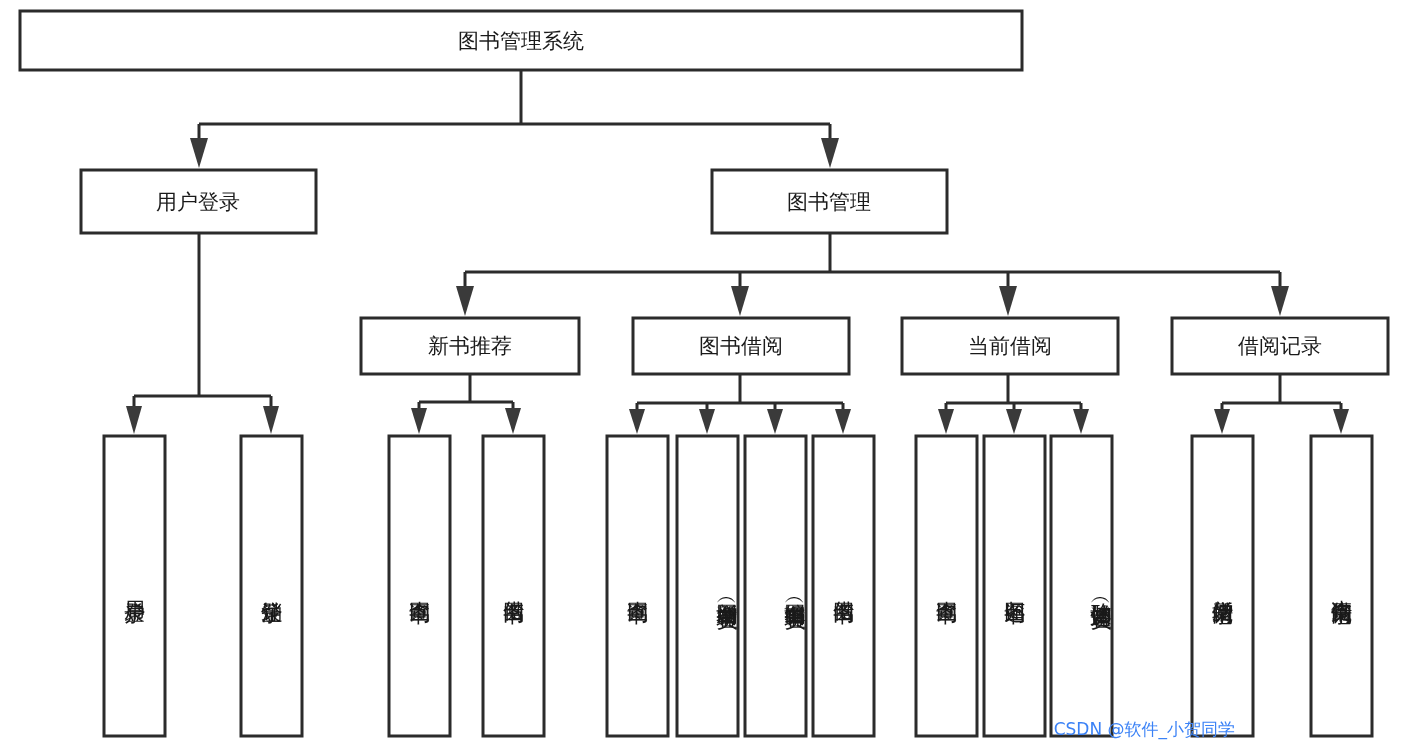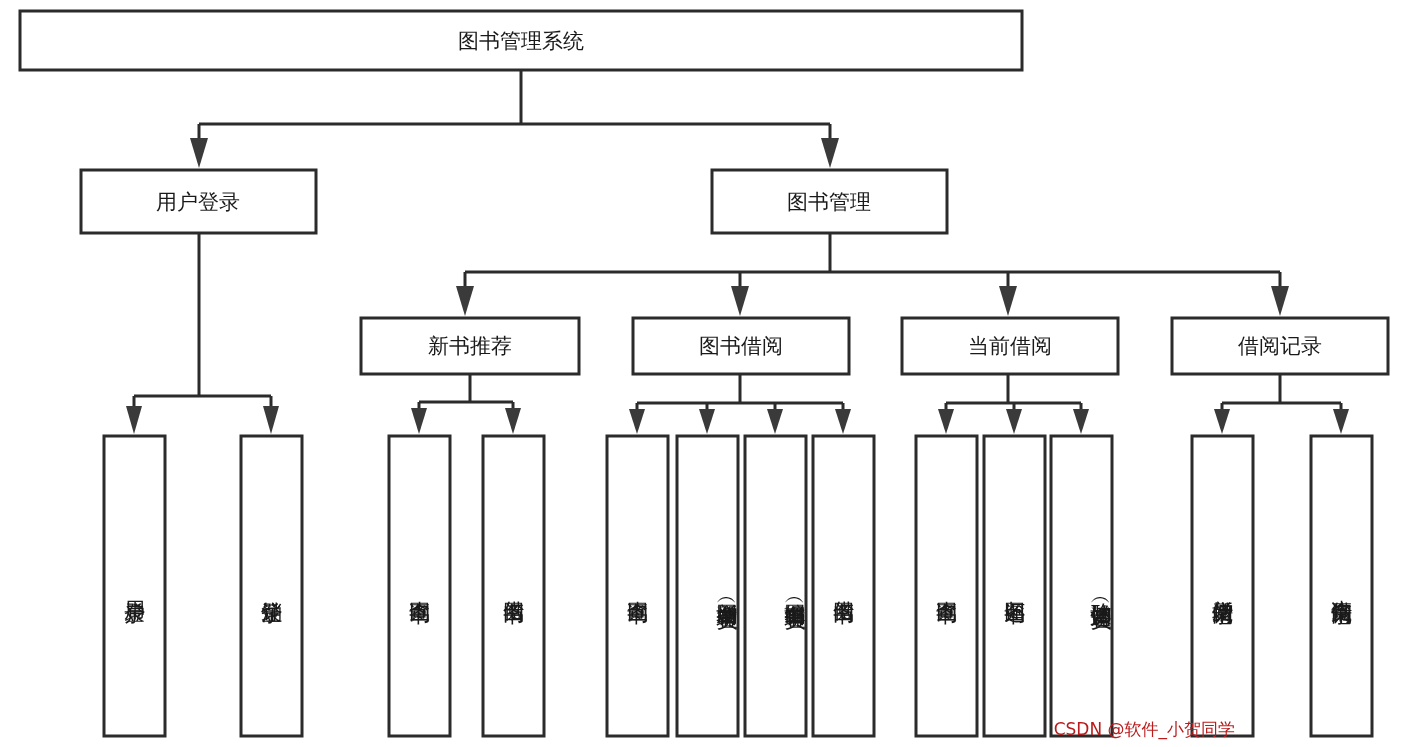--- a/index.html
+++ b/index.html
@@ -61,21 +61,21 @@
     letter-spacing: 1px;
     white-space: nowrap;
     pointer-events: none;
   }
   .watermark {
     position: absolute;
     right: 10px;
     bottom: 6px;
     font-family: "DejaVu Sans", "Liberation Sans", sans-serif;
     font-size: 17px;
-    color: #b91c1c;
+    color: #3b82f6;
     white-space: nowrap;
   }
 </style>
 </head>
 <body>
 
 <div id="diagram-root">
 
   <svg id="flow-svg" viewBox="0 0 1405 747">
 

